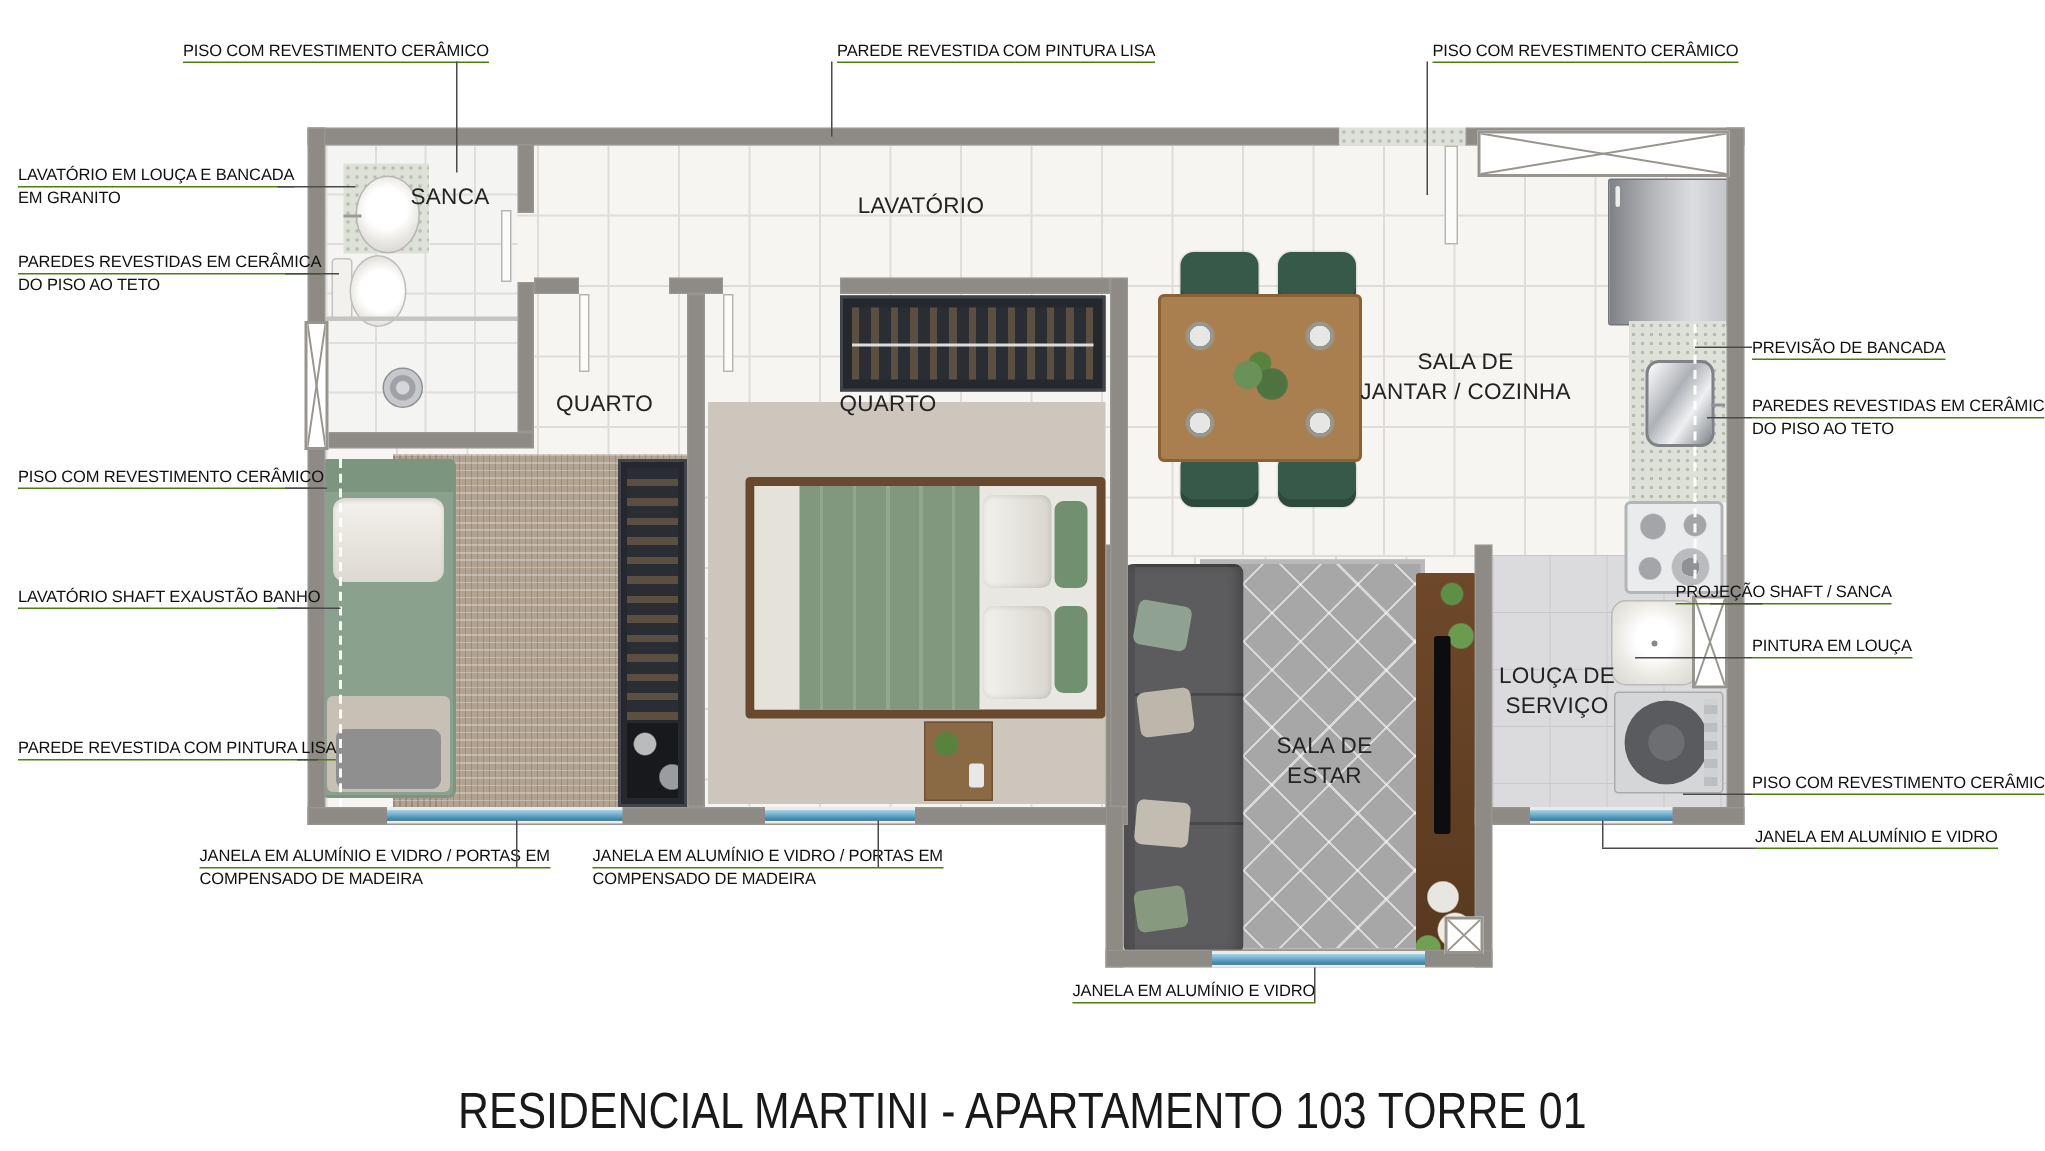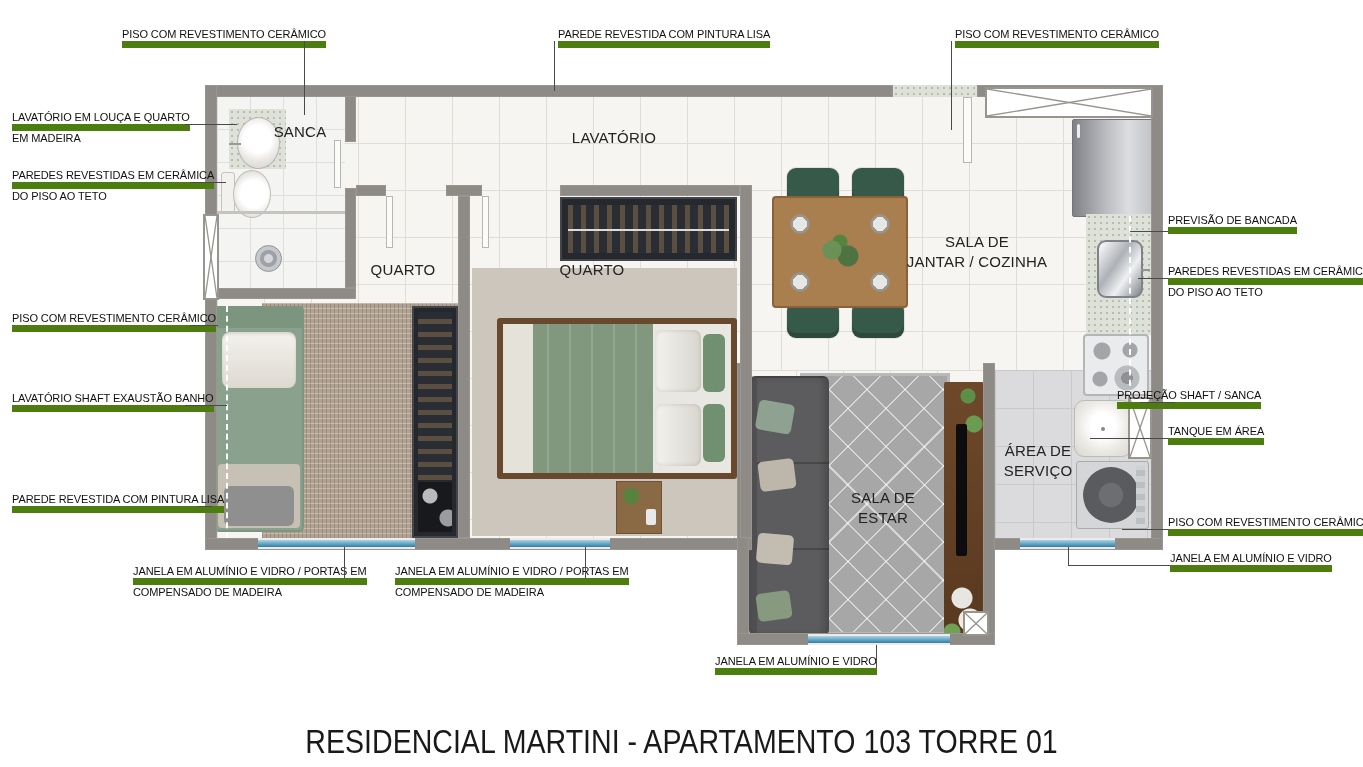--- a/index.html
+++ b/index.html
@@ -23,21 +23,21 @@
   .xbox{position:absolute;background:#fff;border:2px solid #98958f;box-sizing:border-box}
   .xbox svg{display:block;width:100%;height:100%}
   .xbox line{stroke:#98958f;stroke-width:1.3px}
 
   .bluewin{position:absolute;background:linear-gradient(180deg,#a8d4e6,#2e7da7);box-shadow:0 -2px 0 #ecebe8,0 2px 0 #ecebe8}
   .dashv{position:absolute;width:0;border-left:2px dashed rgba(255,255,255,.95)}
 
   .lh{position:absolute;height:1px;background:#4a4a4a}
   .lv{position:absolute;width:1px;background:#4a4a4a}
   .ann{position:absolute;font-size:11px;line-height:14px;color:#101010;white-space:nowrap;letter-spacing:-.1px}
-  .ann .u{display:inline-block;border-bottom:7px solid #4d7c0f}
+  .ann .u{display:inline-block;border-bottom:1px solid #4d7c0f}
   .ann .l2{display:block}
   .room{position:absolute;transform:translateX(-50%);font-size:15px;line-height:1.3;color:#232323;text-align:center;white-space:pre-line;letter-spacing:.2px}
   .title{position:absolute;left:0;right:0;top:722px;text-align:center;font-size:34px;color:#191919;transform:scaleX(.84);white-space:nowrap}
 
   .rug1{position:absolute;background-color:#b1a292;
     background-image:repeating-linear-gradient(0deg,rgba(255,255,255,.28) 0 1px,transparent 1px 5px),
     repeating-linear-gradient(90deg,rgba(96,84,72,.30) 0 1px,transparent 1px 4px)}
   .rug2{position:absolute;background-color:#cdc6bc}
   .rug3{position:absolute;background-color:#a7a7a7;border:3px solid #b9b9b9;box-sizing:border-box;
     background-image:repeating-linear-gradient(45deg,rgba(255,255,255,.55) 0 1.5px,transparent 1.5px 27px),
@@ -235,55 +235,55 @@
   <div class="bluewin" style="left:1020px;top:540px;width:95px;height:7px"></div>
 
   <div class="room" style="left:300px;top:122px">SANCA</div>
   <div class="room" style="left:614px;top:128px">LAVATÓRIO</div>
   <div class="room" style="left:403px;top:260px">QUARTO</div>
   <div class="room" style="left:592px;top:260px">QUARTO</div>
   <div class="room" style="left:977px;top:232px">SALA DE
 JANTAR / COZINHA</div>
   <div class="room" style="left:883px;top:488px">SALA DE
 ESTAR</div>
-  <div class="room" style="left:1038px;top:441px">ÁREA DE
+  <div class="room" style="left:1038px;top:441px">LOUÇA DE
 SERVIÇO</div>
 
   <div class="ann" style="left:122px;top:27px"><span class="u" style="min-width:183px">PISO COM REVESTIMENTO CERÂMICO</span></div>
   <div class="lv" style="left:304px;top:41px;height:74px"></div>
   <div class="ann" style="left:558px;top:27px"><span class="u">PAREDE REVESTIDA COM PINTURA LISA</span></div>
   <div class="lv" style="left:554px;top:41px;height:50px"></div>
   <div class="ann" style="left:955px;top:27px"><span class="u" style="min-width:180px">PISO COM REVESTIMENTO CERÂMICO</span></div>
   <div class="lv" style="left:951px;top:41px;height:89px"></div>
 
-  <div class="ann" style="left:12px;top:110px"><span class="u">LAVATÓRIO EM LOUÇA E QUARTO</span><span class="l2">EM MADEIRA</span></div>
+  <div class="ann" style="left:12px;top:110px"><span class="u">LAVATÓRIO EM LOUÇA E BANCADA</span><span class="l2">EM GRANITO</span></div>
   <div class="lh" style="left:185px;top:124px;width:52px"></div>
   <div class="ann" style="left:12px;top:168px"><span class="u">PAREDES REVESTIDAS EM CERÂMICA</span><span class="l2">DO PISO AO TETO</span></div>
   <div class="lh" style="left:190px;top:182px;width:36px"></div>
   <div class="ann" style="left:12px;top:311px"><span class="u">PISO COM REVESTIMENTO CERÂMICO</span></div>
   <div class="lh" style="left:190px;top:325px;width:28px"></div>
   <div class="ann" style="left:12px;top:391px"><span class="u">LAVATÓRIO SHAFT EXAUSTÃO BANHO</span></div>
   <div class="lh" style="left:185px;top:405px;width:42px"></div>
   <div class="ann" style="left:12px;top:492px"><span class="u">PAREDE REVESTIDA COM PINTURA LISA</span></div>
   <div class="lh" style="left:198px;top:506px;width:14px"></div>
 
   <div class="ann" style="left:133px;top:564px"><span class="u" style="min-width:211px">JANELA EM ALUMÍNIO E VIDRO / PORTAS EM</span><span class="l2">COMPENSADO DE MADEIRA</span></div>
   <div class="lv" style="left:344px;top:547px;height:31px"></div>
   <div class="ann" style="left:395px;top:564px"><span class="u" style="min-width:190px">JANELA EM ALUMÍNIO E VIDRO / PORTAS EM</span><span class="l2">COMPENSADO DE MADEIRA</span></div>
   <div class="lv" style="left:585px;top:547px;height:31px"></div>
   <div class="ann" style="left:715px;top:654px"><span class="u" style="min-width:162px">JANELA EM ALUMÍNIO E VIDRO</span></div>
   <div class="lv" style="left:876px;top:645px;height:23px"></div>
 
-  <div class="ann" style="left:1168px;top:213px"><span class="u">PREVISÃO DE BANCADA</span></div>
+  <div class="ann" style="left:1168px;top:225px"><span class="u">PREVISÃO DE BANCADA</span></div>
   <div class="lh" style="left:1130px;top:231px;width:38px"></div>
   <div class="ann" style="left:1168px;top:264px"><span class="u" style="min-width:190px">PAREDES REVESTIDAS EM CERÂMICA</span><span class="l2">DO PISO AO TETO</span></div>
   <div class="lh" style="left:1138px;top:278px;width:30px"></div>
   <div class="ann" style="left:1117px;top:388px"><span class="u">PROJEÇÃO SHAFT / SANCA</span></div>
   <div class="lh" style="left:1140px;top:402px;width:35px"></div>
-  <div class="ann" style="left:1168px;top:424px"><span class="u" style="min-width:96px">TANQUE EM ÁREA</span></div>
+  <div class="ann" style="left:1168px;top:424px"><span class="u" style="min-width:96px">PINTURA EM LOUÇA</span></div>
   <div class="lh" style="left:1090px;top:438px;width:78px"></div>
   <div class="ann" style="left:1168px;top:515px"><span class="u" style="min-width:182px">PISO COM REVESTIMENTO CERÂMICO</span></div>
   <div class="lh" style="left:1122px;top:529px;width:46px"></div>
   <div class="ann" style="left:1170px;top:551px"><span class="u" style="min-width:143px">JANELA EM ALUMÍNIO E VIDRO</span></div>
   <div class="lv" style="left:1068px;top:547px;height:18px"></div>
   <div class="lh" style="left:1068px;top:565px;width:102px"></div>
 
   <div class="title">RESIDENCIAL MARTINI - APARTAMENTO 103 TORRE 01</div>
 </div>
 

